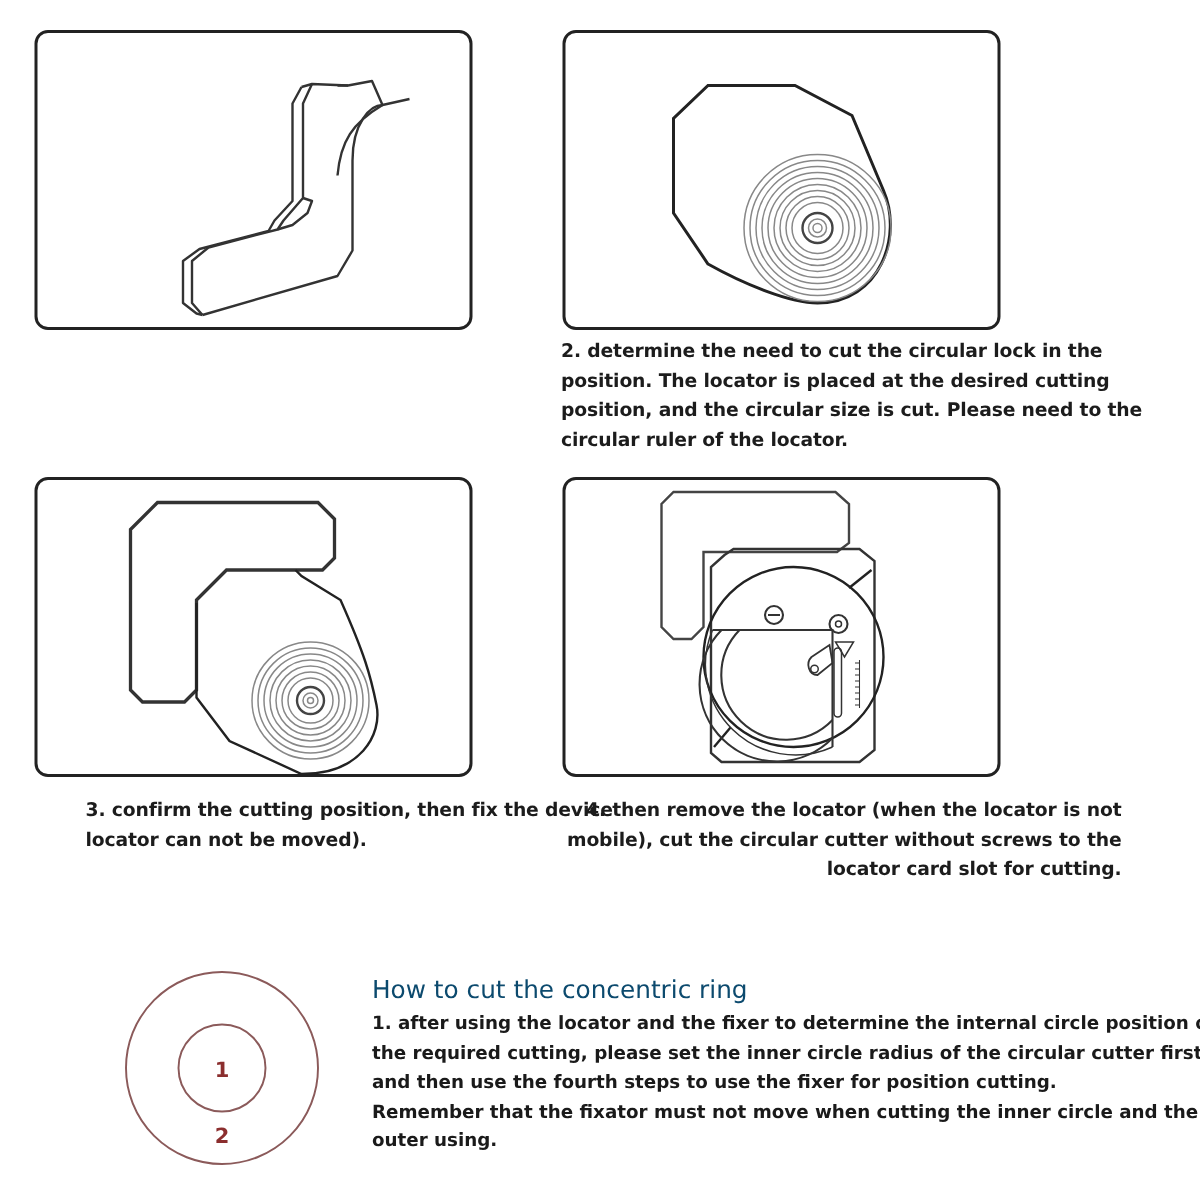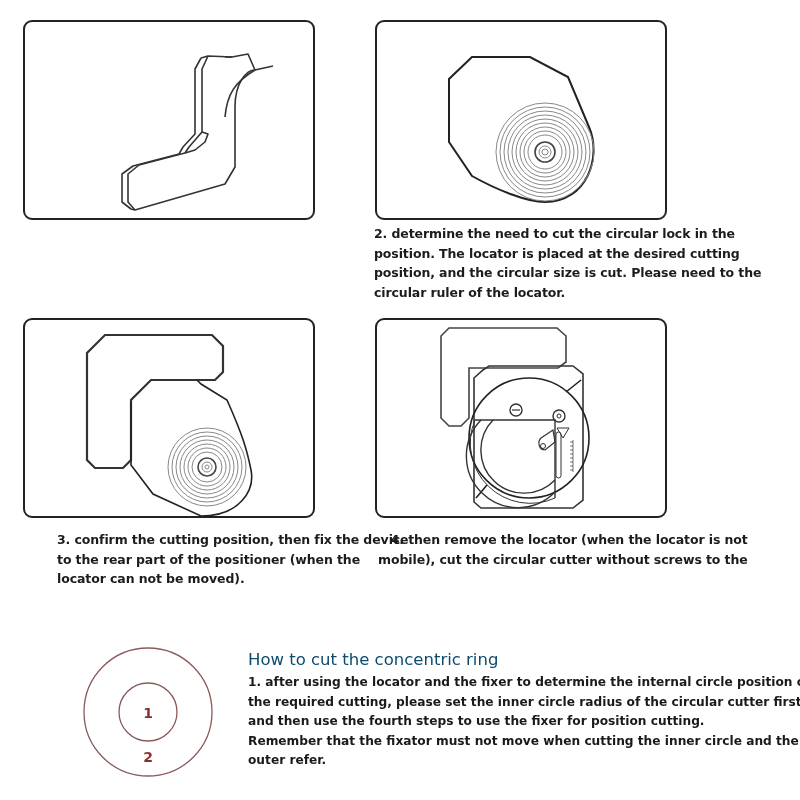--- a/index.html
+++ b/index.html
@@ -70,21 +70,20 @@
         <circle cx="182" cy="147" r="19"></circle>
       <circle cx="182" cy="147" r="15"></circle>
       <circle cx="182" cy="147" r="9" stroke="#444" stroke-width="1.6"></circle>
       <circle cx="182" cy="147" r="5"></circle>
         <circle cx="182" cy="147" r="2"></circle>
     </g>
   </svg>
 </div>
 <div class="caption" style="left:29px;top:530px;margin-left:28px;">
   <div>3. confirm the cutting position, then fix the device</div>
-  <div>to the rear part of the positioner (when the</div>
   <div>locator can not be moved).</div>
 </div>
 
 <div class="panel" style="left:375px;top:318px;width:292px;height:200px;">
   <svg width="292" height="200" viewBox="0 0 292 200">
     <path d="M72 8 L180 8 L189 16 L189 42 L181 48 L92 48 L92 98 L84 106 L72 106 L64 98 L64 16 Z" fill="none" stroke="#444" stroke-width="1.6"></path>
     <path d="M106 50 L112 46 L196 46 L206 54 L206 180 L196 188 L104 188 L97 182 L97 58 Z" fill="none" stroke="#333" stroke-width="1.6"></path>
     <circle cx="152" cy="118" r="60" fill="none" stroke="#222" stroke-width="1.6"></circle>
     <line x1="189" y1="72" x2="204" y2="60" stroke="#222" stroke-width="1.6"></line>
     <line x1="110" y1="165" x2="99" y2="178" stroke="#222" stroke-width="1.6"></line>
@@ -109,29 +108,30 @@
       <line x1="193" y1="138" x2="196" y2="138"></line>
         <line x1="193" y1="142" x2="196" y2="142"></line>
       <line x1="193" y1="146" x2="196" y2="146"></line>
         <line x1="193" y1="150" x2="196" y2="150"></line>
     </g>
   </svg>
 </div>
 <div class="caption" style="left:378px;top:530px;text-align:right;">
   <div>4. then remove the locator (when the locator is not</div>
   <div>mobile), cut the circular cutter without screws to the</div>
+  <div>locator card slot for cutting.</div>
 </div>
 
 <svg class="ring-fig" width="140" height="140" viewBox="0 0 140 140" style="left:78px;top:645px;">
   <circle cx="70" cy="67" r="64" fill="none" stroke="#8b5a5a" stroke-width="1.3"></circle>
   <circle cx="70" cy="67" r="29" fill="none" stroke="#8b5a5a" stroke-width="1.3"></circle>
   <text x="70" y="73" text-anchor="middle" font-family="DejaVu Sans, sans-serif" font-size="14" font-weight="bold" fill="#8b2e2e">1</text>
   <text x="70" y="117" text-anchor="middle" font-family="DejaVu Sans, sans-serif" font-size="14" font-weight="bold" fill="#8b2e2e">2</text>
 </svg>
 
 <div class="howto-title">How to cut the concentric ring</div>
 <div class="howto-body">
   <div>1. after using the locator and the fixer to determine the internal circle position of</div>
   <div>the required cutting, please set the inner circle radius of the circular cutter first,</div>
   <div>and then use the fourth steps to use the fixer for position cutting.</div>
   <div>Remember that the fixator must not move when cutting the inner circle and the</div>
-  <div>outer refer.</div>
+  <div>outer using.</div>
 </div>
 
 </body></html>

